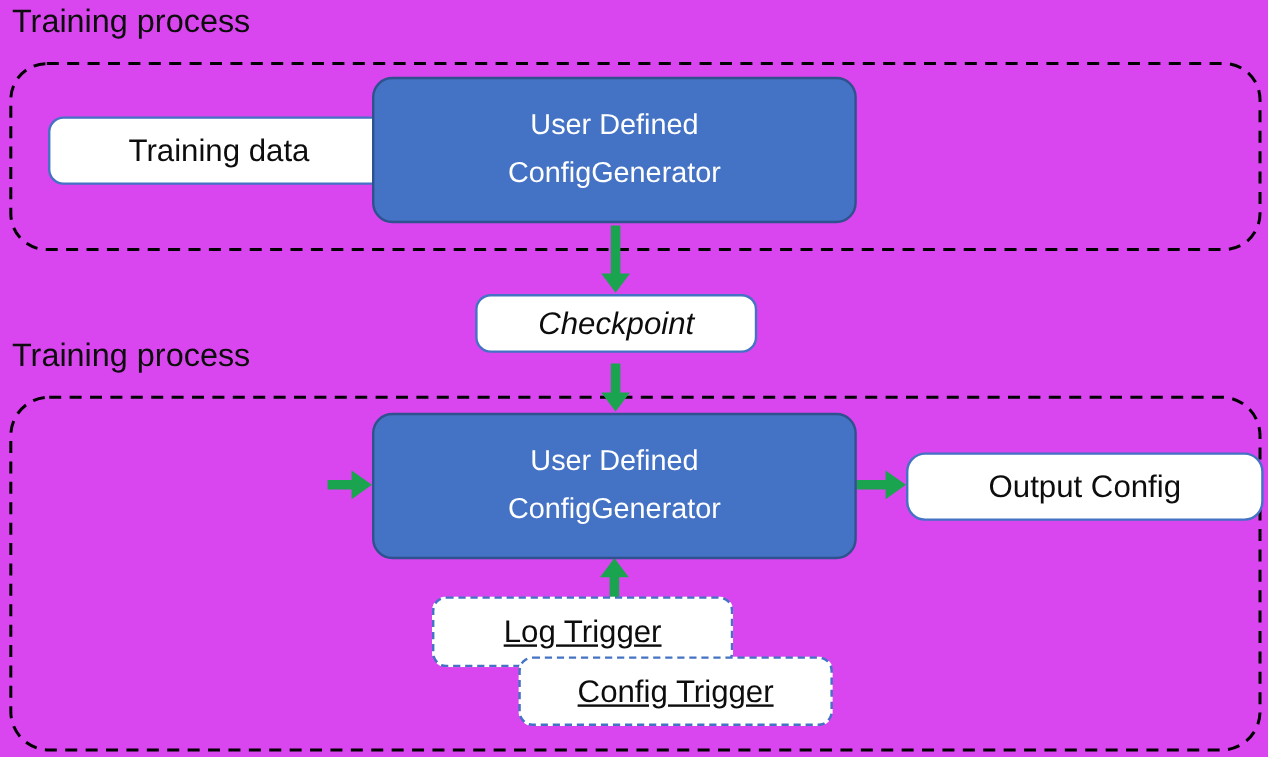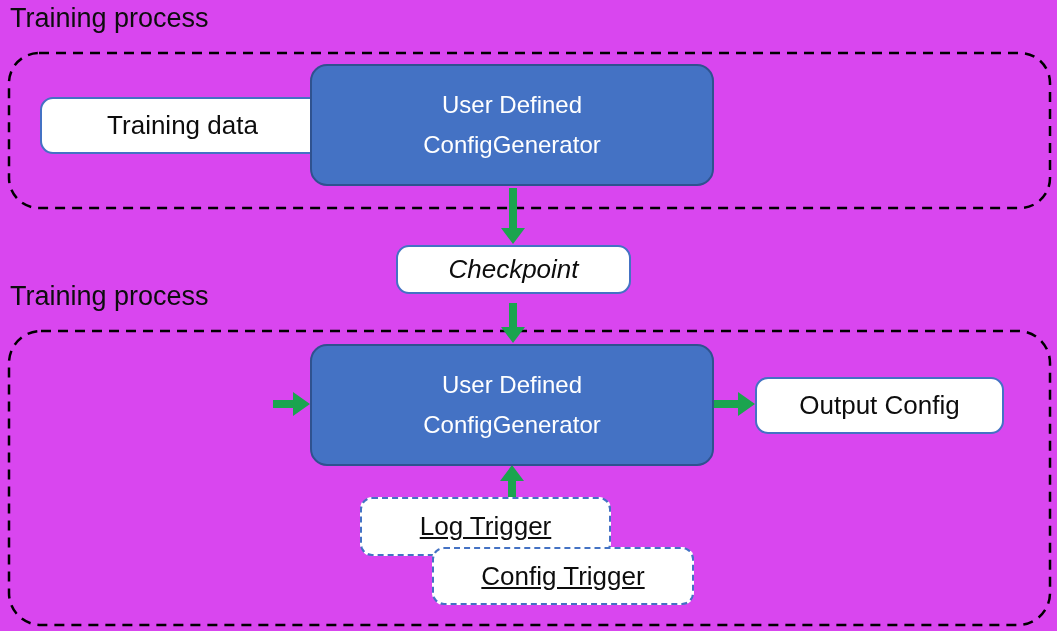--- a/index.html
+++ b/index.html
@@ -102,19 +102,19 @@
   </div>
 
   <div class="wbox" style="left:396px; top:245px; width:235px; height:49px;font-style:italic;">Checkpoint</div>
 
 
   <div class="bluebox" style="left:310px; top:344px; width:404px; height:122px;">
     <span>User Defined</span>
     <span>ConfigGenerator</span>
   </div>
 
-  <div class="wbox" style="left:755px; top:377px; width:249px; height:57px;">Output Config</div>
+  <div class="wbox" style="left:755px; top:377px; width:298px; height:57px;border-radius:16px;">Output Config</div>
 
   <div class="trigger log" style="left:360px; top:497px; width:251px; height:59px;">Log Trigger</div>
 
   <div class="trigger clock" style="left:432px; top:547px; width:262px; height:58px;">Config Trigger</div>
 
 </div>
 
 </body></html>

